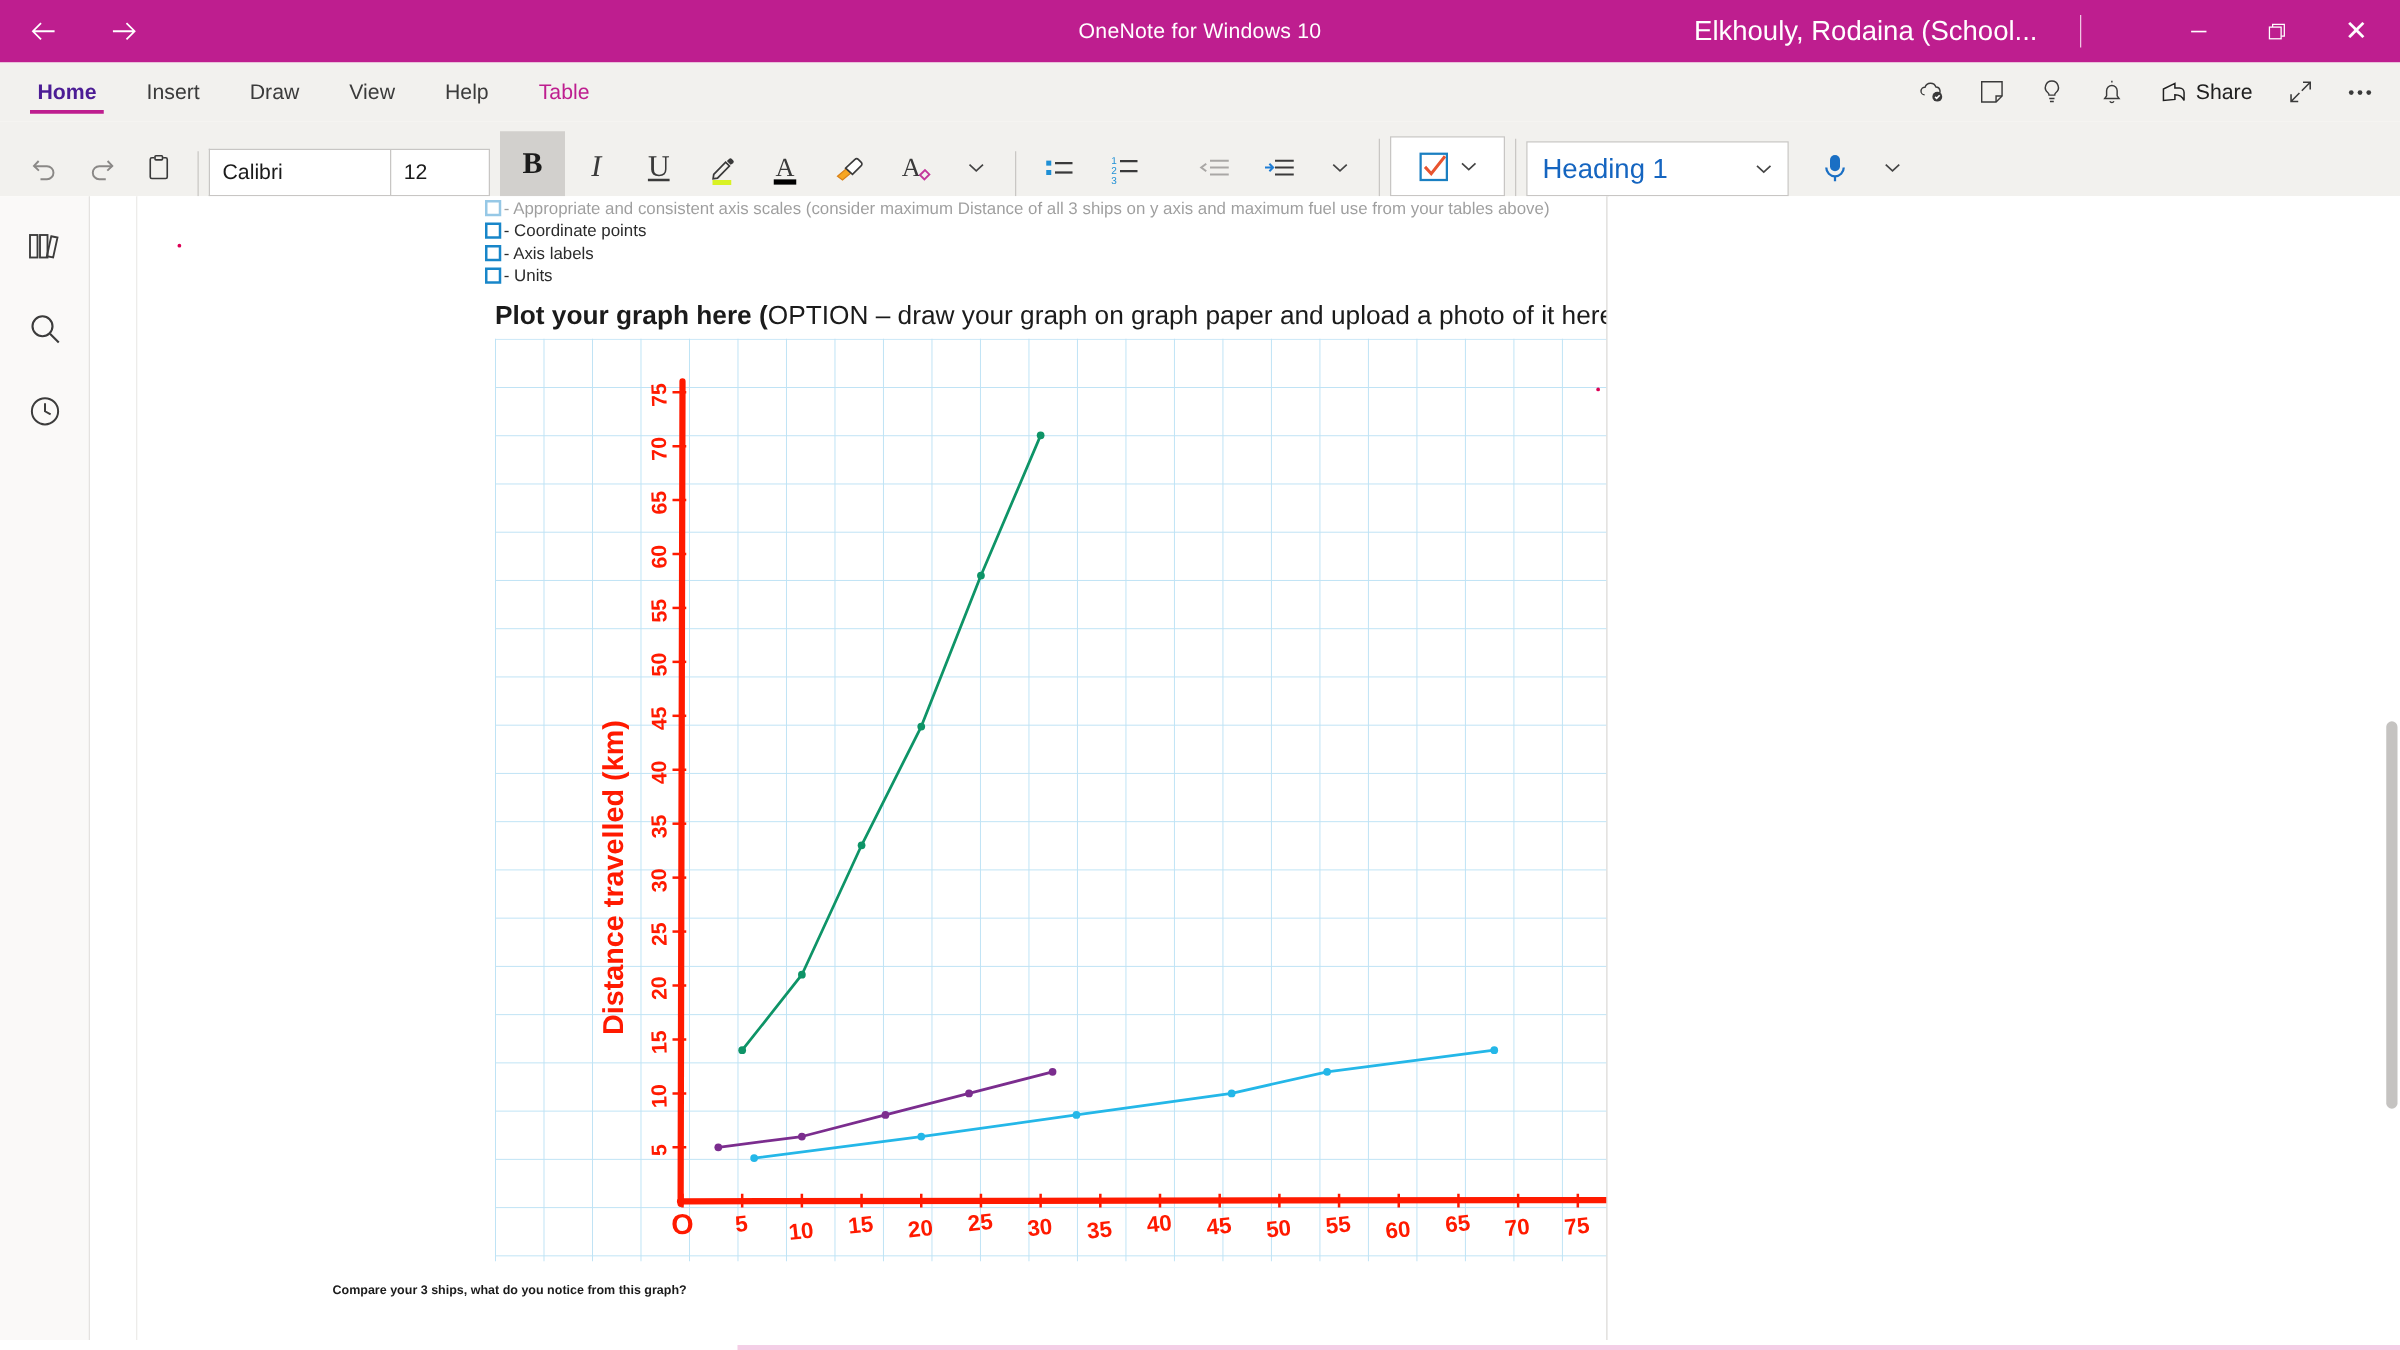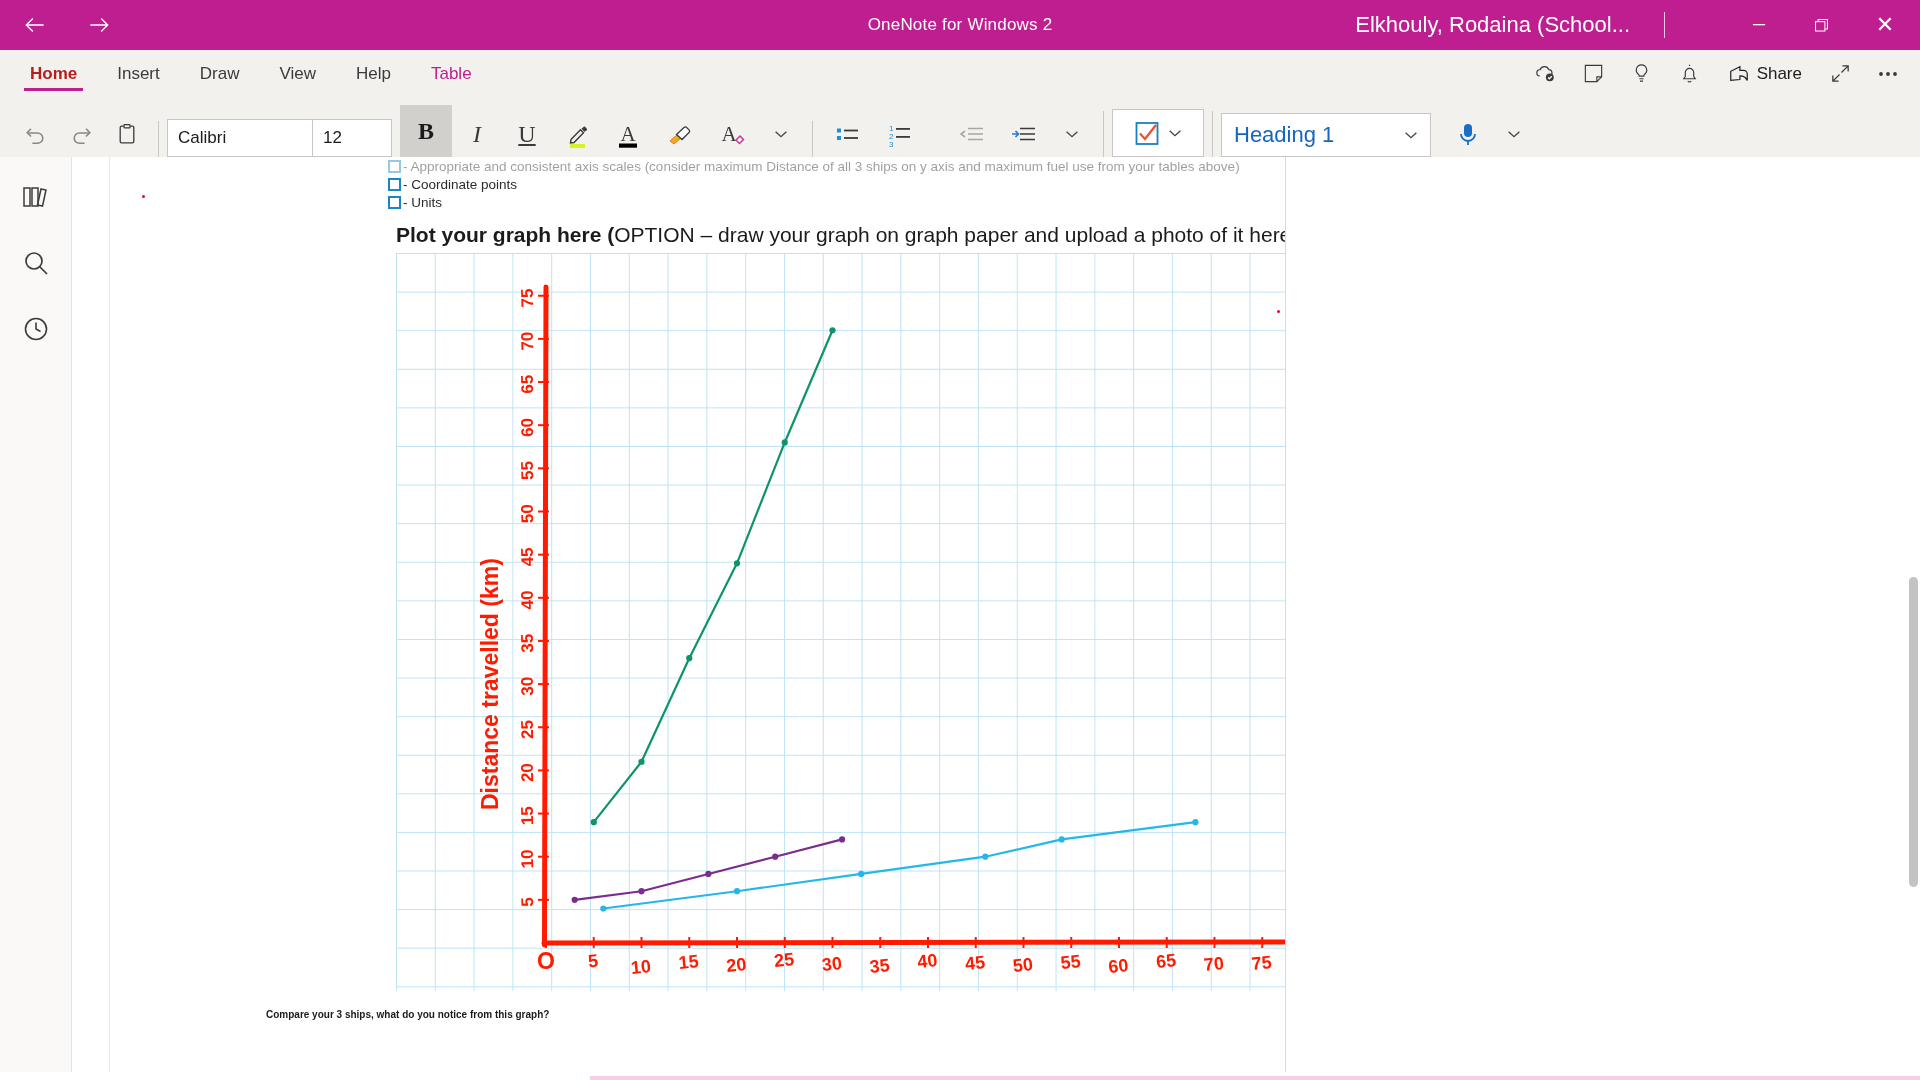--- a/index.html
+++ b/index.html
@@ -44,21 +44,21 @@
   
   #ribbon {
     position: absolute; left: 0; top: 50px; width: 1920px; height: 47px;
     background: #F2F1EE;
     display: flex; align-items: center;
   }
   .rib-tab {
     height: 47px; display: flex; align-items: center; justify-content: center;
     padding: 0 20px; font-size: 17px; color: #3b3b3b; position: relative;
   }
-  .rib-tab.active { color: #b91c1c; font-weight: bold; }
+  .rib-tab.active { color: #4c1d95; font-weight: bold; }
   .rib-tab.active::after {
     content: ""; position: absolute; left: 14px; right: 14px; bottom: 6px;
     height: 3px; background: #BE1E8F;
   }
   .rib-tab.contextual { color: #BE1E8F; }
   #ribbon-right {
     position: absolute; right: 0; top: 0; height: 47px;
     display: flex; align-items: center; gap: 4px; padding-right: 10px;
   }
   .rib-ico {
@@ -182,21 +182,21 @@
   <div class="nav-arrow">
     <svg width="26" height="26" viewBox="0 0 24 24" fill="none" stroke="#fff" stroke-width="1.3">
       <path d="M20 12 H4 M10 6 L4 12 L10 18"></path>
     </svg>
   </div>
   <div class="nav-arrow">
     <svg width="26" height="26" viewBox="0 0 24 24" fill="none" stroke="#fff" stroke-width="1.3">
       <path d="M4 12 H20 M14 6 L20 12 L14 18"></path>
     </svg>
   </div>
-  <div id="app-title">OneNote for Windows 2</div>
+  <div id="app-title">OneNote for Windows 10</div>
   <div id="account-name">Elkhouly, Rodaina (School...</div>
   <div id="titlebar-sep"></div>
   <div class="wincontrol" id="win-min">─</div>
   <div class="wincontrol" id="win-max">
     <svg width="17" height="17" viewBox="0 0 20 20" fill="none" stroke="#fff" stroke-width="1.2">
       <rect x="3" y="5.5" width="11" height="11"></rect>
       <path d="M6 5.5 V3 H17 V14 h-2.8"></path>
     </svg>
   </div>
   <div class="wincontrol" id="win-close">✕</div>
@@ -429,20 +429,24 @@
 <div id="page">
   <div id="content">
 
     <div class="checkrow" id="chk-first" style="opacity:.45">
       <span class="chkbox"></span>
       <span>- Appropriate and consistent axis scales (consider maximum Distance of all 3 ships on y axis and maximum fuel use from your tables above)</span>
     </div>
     <div class="checkrow">
       <span class="chkbox"></span>
       <span>- Coordinate points</span>
+    </div>
+    <div class="checkrow">
+      <span class="chkbox"></span>
+      <span>- Axis labels</span>
     </div>
     <div class="checkrow">
       <span class="chkbox"></span>
       <span>- Units</span>
     </div>
 
     <div id="graph-title">
       <b>Plot your graph here (</b><span>OPTION – draw your graph on graph paper and upload a photo of it here)</span>
     </div>
 

